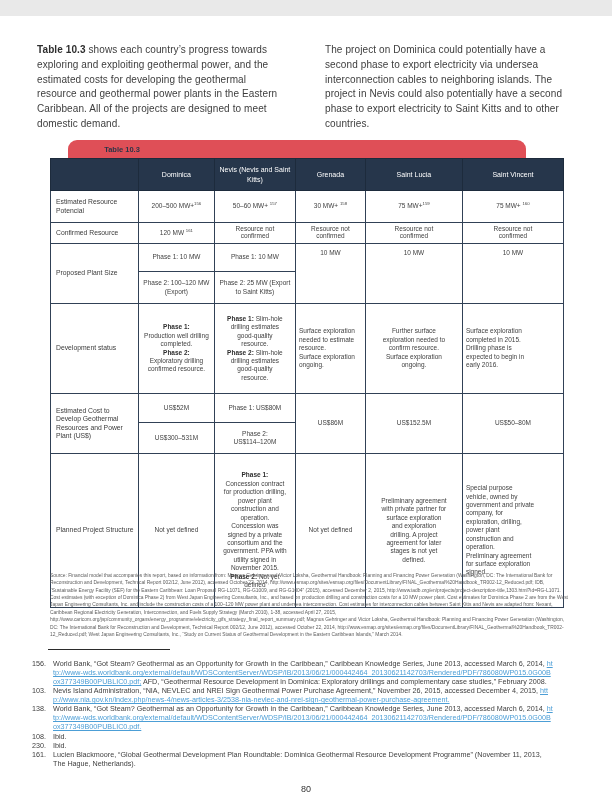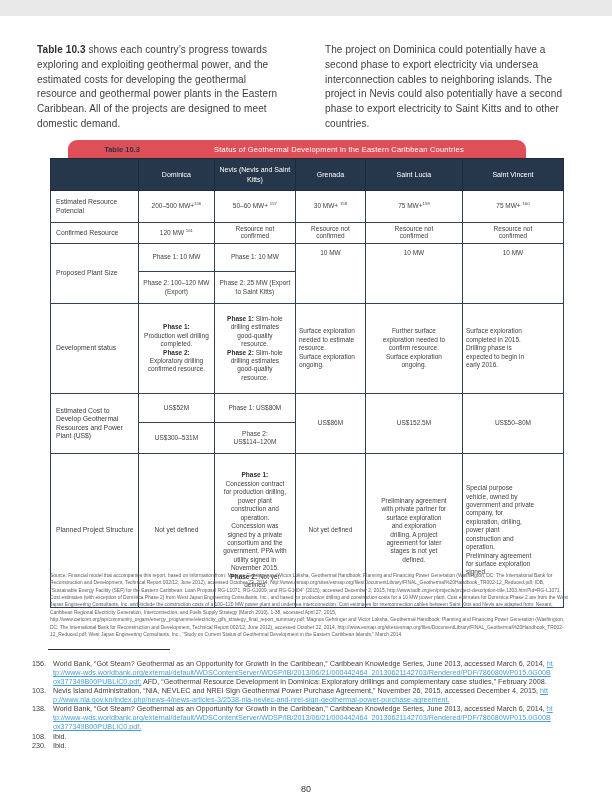--- a/index.html
+++ b/index.html
@@ -73,21 +73,20 @@
 <div class="page">
 
   <div class="intro">
     <p class="col-l"><b class="lead">Table 10.3</b><span> shows each country’s progress towards exploring and exploiting geothermal power, and the estimated costs for developing the geothermal resource and geothermal power plants in the Eastern Caribbean. All of the projects are designed to meet domestic demand.</span></p>
     <p class="col-r">The project on Dominica could potentially have a second phase to export electricity via undersea interconnection cables to neighboring islands. The project in Nevis could also potentially have a second phase to export electricity to Saint Kitts and to other countries.</p>
   </div>
 
   <div class="tablewrap">
     <div class="band">
       <span class="band-tag">Table 10.3</span>
-      <span class="band-title">Status of Geothermal Development in the Eastern Caribbean Countries</span>
     </div>
     <table>
       <colgroup>
           <col class="w0">
           <col class="w1">
           <col class="w2">
           <col class="w3">
           <col class="w4">
           <col class="w5">
         </colgroup>
@@ -165,17 +164,18 @@
   <p class="source">Source: Financial model that accompanies this report, based on information from: Magnus Gehringer and Victor Loksha, Geothermal Handbook: Planning and Financing Power Generation (Washington, DC: The International Bank for Reconstruction and Development, Technical Report 002/12, June 2012), accessed October 22, 2014, http://www.esmap.org/sites/esmap.org/files/DocumentLibrary/FINAL_Geothermal%20Handbook_TR002-12_Reduced.pdf; IDB, “Sustainable Energy Facility (SEF) for the Eastern Caribbean: Loan Proposal RG-L1071, RG-G1009, and RG-G1004” (2015), accessed December 2, 2015, http://www.iadb.org/en/projects/project-description-title,1303.html?id=RG-L1071. Cost estimates (with exception of Dominica Phase 2) from West Japan Engineering Consultants, Inc., and based on production drilling and construction costs for a 10 MW power plant. Cost estimates for Dominica Phase 2 are from the West Japan Engineering Consultants, Inc. and include the construction costs of a 100–120 MW power plant and undersea interconnection. Cost estimates for interconnection cables between Saint Kitts and Nevis are adapted from: Nexant, Caribbean Regional Electricity Generation, Interconnection, and Fuels Supply Strategy (March 2010), 1-38, accessed April 27, 2015, http://www.caricom.org/jsp/community_organs/energy_programme/electricity_gifs_strategy_final_report_summary.pdf; Magnus Gehringer and Victor Loksha, Geothermal Handbook: Planning and Financing Power Generation (Washington, DC: The International Bank for Reconstruction and Development, Technical Report 002/12, June 2012), accessed October 22, 2014, http://www.esmap.org/sites/esmap.org/files/DocumentLibrary/FINAL_Geothermal%20Handbook_TR002-12_Reduced.pdf; West Japan Engineering Consultants, Inc., “Study on Current Status of Geothermal Development in the Eastern Caribbean Islands,” March 2014.</p>
 
   <div class="fnrule"></div>
 
   <div class="fns">
       <div class="fn"><span class="fn-num">156.</span>World Bank, “Got Steam? Geothermal as an Opportunity for Growth in the Caribbean,” Caribbean Knowledge Series, June 2013, accessed March 6, 2014, <a href="#">http://www-wds.worldbank.org/external/default/WDSContentServer/WDSP/IB/2013/06/21/000442464_20130621142703/Rendered/PDF/786080WP015.0G00Box377349B00PUBLIC0.pdf;</a> AFD, “Geothermal Resource Development in Dominica: Exploratory drillings and complementary case studies,” February 2008.</div>
       <div class="fn"><span class="fn-num">103.</span>Nevis Island Administration, “NIA, NEVLEC and NREI Sign Geothermal Power Purchase Agreement,” November 26, 2015, accessed December 4, 2015, <a href="#">http://www.nia.gov.kn/index.php/news-4/news-articles-3/2538-nia-nevlec-and-nrei-sign-geothermal-power-purchase-agreement.</a></div>
       <div class="fn"><span class="fn-num">138.</span>World Bank, “Got Steam? Geothermal as an Opportunity for Growth in the Caribbean,” Caribbean Knowledge Series, June 2013, accessed March 6, 2014, <a href="#">http://www-wds.worldbank.org/external/default/WDSContentServer/WDSP/IB/2013/06/21/000442464_20130621142703/Rendered/PDF/786080WP015.0G00Box377349B00PUBLIC0.pdf.</a></div>
       <div class="fn"><span class="fn-num">108.</span>Ibid.</div>
       <div class="fn"><span class="fn-num">230.</span>Ibid.</div>
+      <div class="fn"><span class="fn-num">161.</span>Lucien Blackmoore, “Global Geothermal Development Plan Roundtable: Dominica Geothermal Resource Development Programme” (November 11, 2013, The Hague, Netherlands).</div>
     </div>
 
   <div class="pgn">80</div>
 
 </div>
 
 </body></html>

